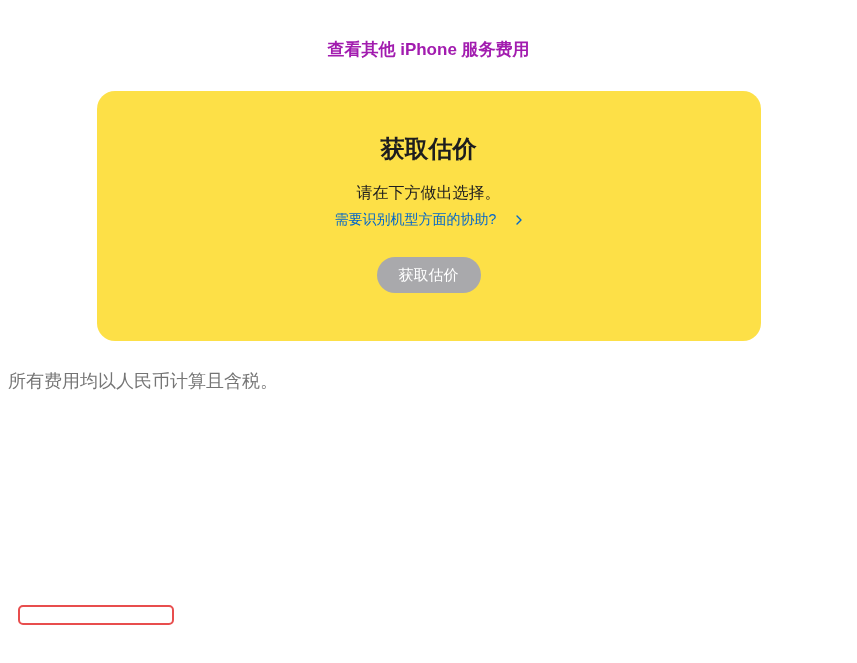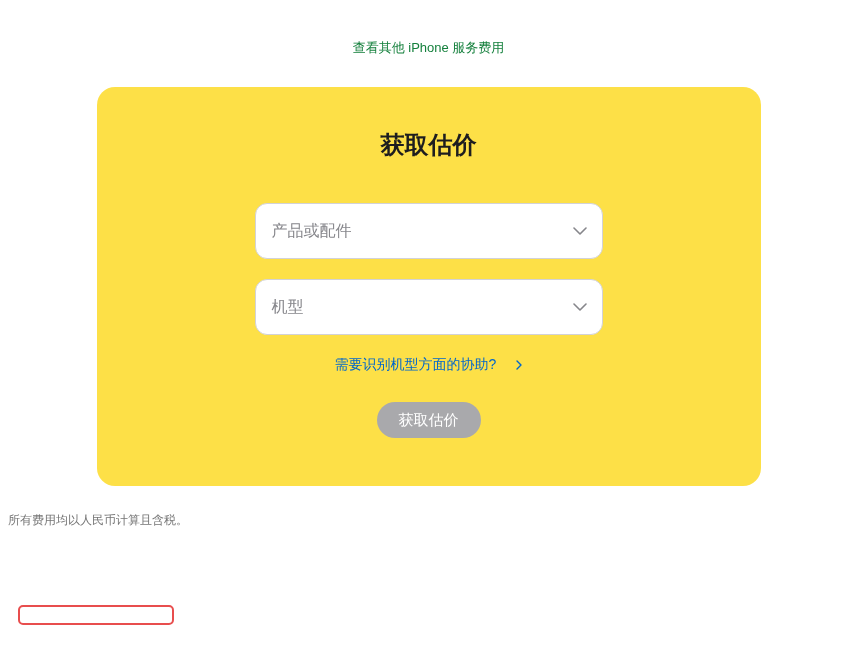--- a/index.html
+++ b/index.html
@@ -12,24 +12,24 @@
       background: #ffffff;
       width: 857px;
       height: 663px;
       padding: 0;
     }
     .top-link {
       text-align: center;
       padding: 38px 0 20px 0;
     }
     .top-link a {
-      color: #15803d;
+      color: #a21caf;
       text-decoration: none;
-      font-size: 13px;
-      font-weight: 400;
+      font-size: 17px;
+      font-weight: 700;
     }
     .card {
       background: #fde047;
       border-radius: 18px;
       width: 664px;
       margin: 10px auto 0 auto;
       padding: 42px 40px 48px 40px;
       text-align: center;
     }
     .card-title {
@@ -102,21 +102,21 @@
       border-radius: 22px;
       height: 36px;
       padding: 0 22px;
       font-size: 15px;
       cursor: default;
       line-height: 36px;
     }
     .bottom-text {
       width: 844px;
       margin: 24px 0 0 8px;
-      font-size: 12px;
+      font-size: 18px;
       color: #757575;
       line-height: 1.8;
     }
     .bottom-text p {
       margin-bottom: 8px;
     }
     .highlight-box {
       position: absolute;
       border: 2px solid #e84e4e;
       border-radius: 5px;
@@ -130,44 +130,22 @@
 <body>
 
 <div class="page-wrap">
 
   <div class="top-link">
     <a href="#">查看其他 iPhone 服务费用</a>
   </div>
 
   <div class="card">
     <h2 class="card-title">获取估价</h2>
+    <p class="card-subtitle">请在下方做出选择。</p>
 
-    <div class="select-group">
-      <div class="select-wrap">
-        <div class="select-box">
-          <span>产品或配件</span>
-        </div>
-        <span class="chevron">
-          <svg viewBox="0 0 14 8" fill="none">
-              <path d="M1 1 L7 7 L13 1" stroke="#86868b" stroke-width="1.6" stroke-linecap="round" stroke-linejoin="round"></path>
-            </svg>
-        </span>
-      </div>
-
-      <div class="select-wrap">
-        <div class="select-box">
-          <span>机型</span>
-        </div>
-        <span class="chevron">
-          <svg viewBox="0 0 14 8" fill="none">
-              <path d="M1 1 L7 7 L13 1" stroke="#86868b" stroke-width="1.6" stroke-linecap="round" stroke-linejoin="round"></path>
-            </svg>
-        </span>
-      </div>
-    </div>
 
     <div class="help-link">
       <a href="#">
         <span>需要识别机型方面的协助?</span>
         <span class="help-chevron">
           <svg viewBox="0 0 6 10" fill="none">
               <path d="M1 1 L5 5 L1 9" stroke="#0066cc" stroke-width="1.4" stroke-linecap="round" stroke-linejoin="round"></path>
             </svg>
         </span>
       </a>

